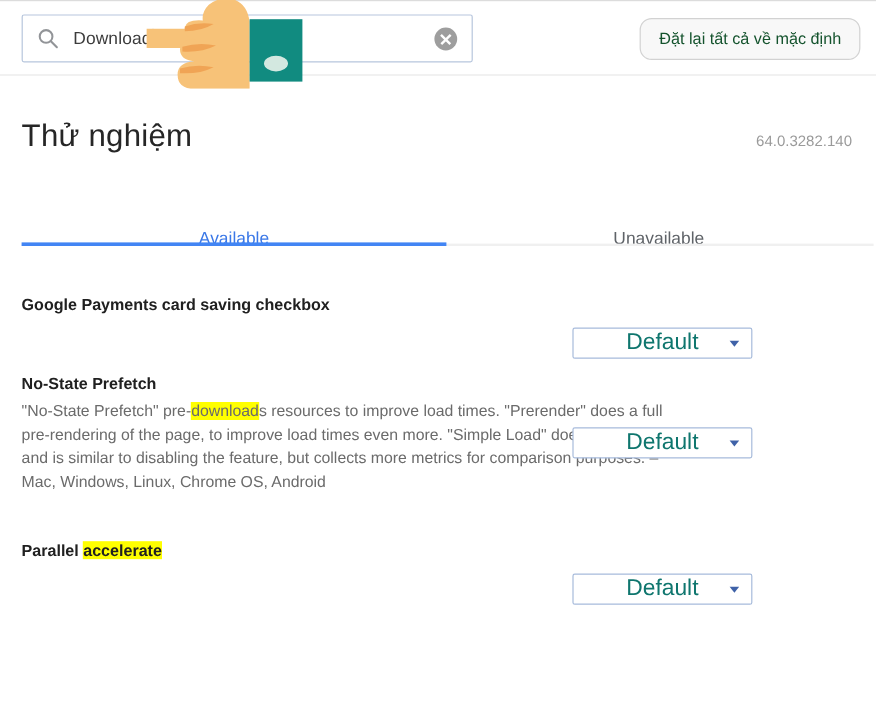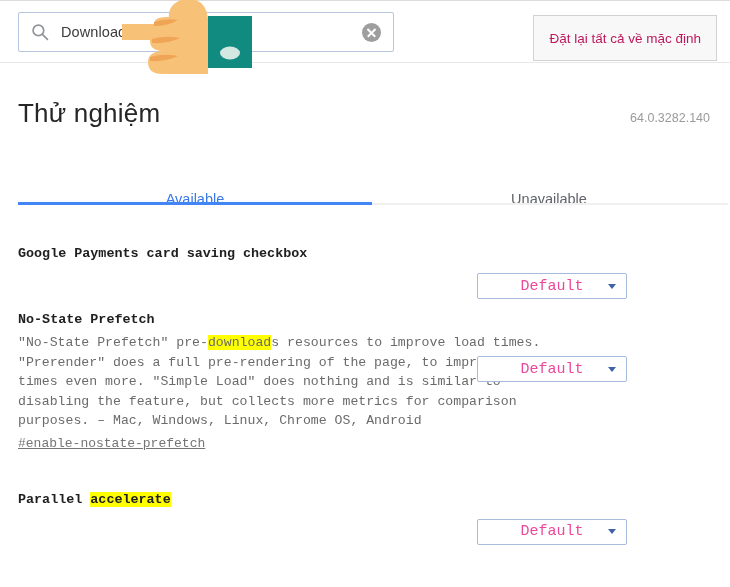--- a/index.html
+++ b/index.html
@@ -87,28 +87,28 @@
     height: 1.6px;
     background: #ffffff;
   }
   .clear-icon::before { transform: rotate(45deg); }
   .clear-icon::after  { transform: rotate(-45deg); }
 
   .reset-button {
     position: absolute;
     right: 13px;
     top: 14px;
-    height: 46px;
+    height: 35px;
     padding: 0 15px;
     background: #f8f8f8;
     border: 1px solid #d2d2d2;
-    border-radius: 0;
+    border-radius: 10px;
     font-family: "Liberation Sans", sans-serif;
     font-size: 13.5px;
-    color: #be185d;
+    color: #14532d;
     line-height: 33px;
     white-space: nowrap;
     cursor: pointer;
   }
 
   
   .heading-row {
     position: absolute;
     left: 0; top: 98px;
     width: 730px;
@@ -165,21 +165,20 @@
     height: 3px;
     background: #4285f4;
   }
 
   
   .flags {
     position: absolute;
     left: 0;
     top: 232px;
     width: 642px;
-    font-family: Liberation Mono, monospace;
   }
   .flag-row {
     position: relative;
     padding: 12px 18px 0 18px;
     min-height: 40px;
   }
   .flag-text {
     width: 535px;
   }
   .flag-title {
@@ -209,22 +208,22 @@
   }
 
   .flag-select {
     position: absolute;
     right: 15px;
     width: 150px;
     height: 26px;
     border: 1px solid #a7bbdb;
     border-radius: 2px;
     background: #ffffff;
-    color: #ec4899;
-    font-size: 15px;
+    color: #0f766e;
+    font-size: 19px;
     display: flex;
     align-items: center;
     justify-content: center;
     cursor: pointer;
   }
   .flag-select .sel-arrow {
     position: absolute;
     right: 10px;
     width: 0; height: 0;
     border-left: 4px solid transparent;
@@ -284,21 +283,20 @@
     <div class="flag-select" style="top:41px;">
       <span>Default</span>
       <span class="sel-arrow"></span>
     </div>
   </div>
 
   <div class="flag-row" style="margin-top:26px;">
     <div class="flag-text">
       <div class="flag-title"><span>No-State Prefetch</span></div>
       <div class="flag-desc"><span>"No-State Prefetch" pre-</span><mark>download</mark><span>s resources to improve load times. "Prerender" does a full pre-rendering of the page, to improve load times even more. "Simple Load" does nothing and is similar to disabling the feature, but collects more metrics for comparison purposes. – Mac, Windows, Linux, Chrome OS, Android</span></div>
-      <span class="flag-permalink">#enable-nostate-prefetch</span>
     </div>
     <div class="flag-select" style="top:58px;">
       <span>Default</span>
       <span class="sel-arrow"></span>
     </div>
   </div>
 
   <div class="flag-row" style="margin-top:26px;">
     <div class="flag-text">
       <div class="flag-title"><span>Parallel </span><mark>accelerate</mark></div>

